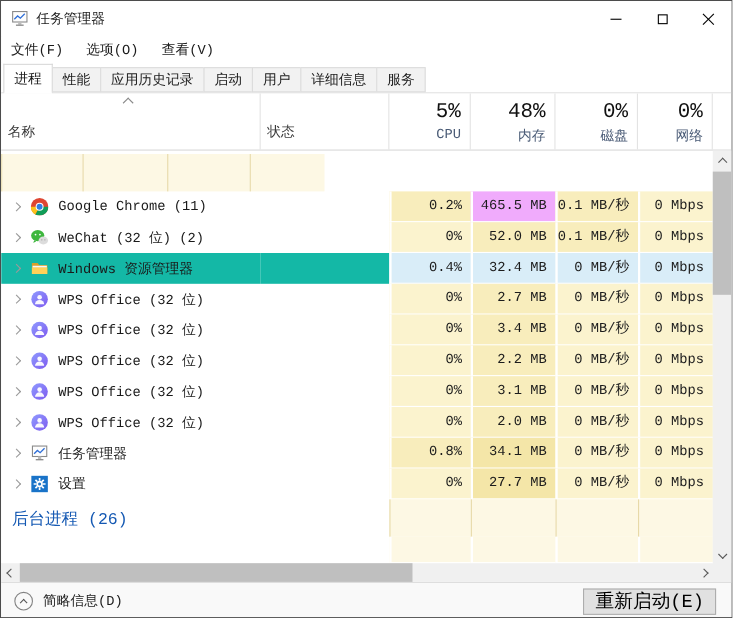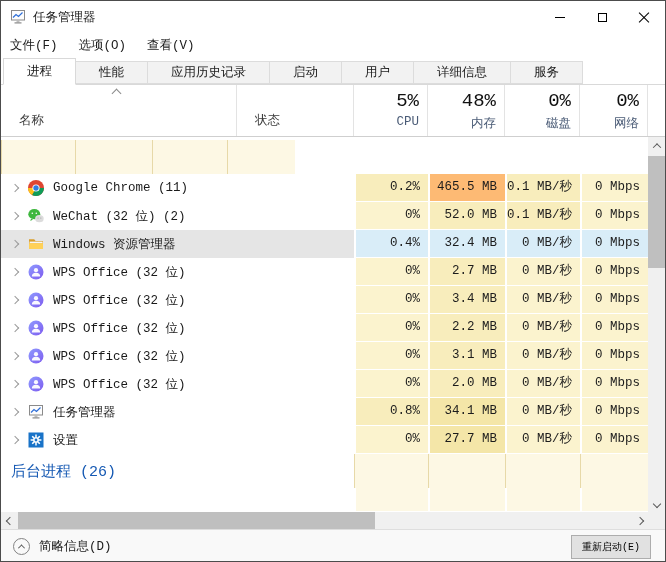--- a/index.html
+++ b/index.html
@@ -22,30 +22,30 @@
       width:14px; height:1px; background:#000; }
   .glyph-close::before { transform:rotate(45deg); }
   .glyph-close::after  { transform:rotate(-45deg); }
 
   
   .menubar { height:24px; display:flex; align-items:center; padding-left:9px; background:#fff; }
   .menu-item { font-size:12.5px; margin-right:21px; }
 
   
   .tabbar { height:28px; display:flex; align-items:flex-end; border-bottom:1px solid #d9d9d9; background:#fff; }
-  .tab { height:23px; padding:0 23px; display:flex; align-items:center; font-size:12.5px;
+  .tab { height:23px; padding:0 9px; display:flex; align-items:center; font-size:12.5px;
          background:#f2f2f2; border:1px solid #dcdcdc; margin-left:-1px; white-space:nowrap; }
   .tab.active { height:27px; background:#fff; border:1px solid #d9d9d9; border-bottom:1px solid #fff;
                 margin-bottom:-1px; margin-left:2px; z-index:2; }
 
   
   .colheader { height:52px; display:flex; border-bottom:1px solid #cfcfcf; background:#fff; }
   .h-name   { width:236px; position:relative; border-right:1px solid #e3e3e3; }
   .h-status { width:117px; position:relative; border-right:1px solid #e3e3e3; }
-  .h-name .hlabel,.h-status .hlabel { position:absolute; left:18px; bottom:7px; font-size:12.5px; color:#3b3b3b; }
+  .h-name .hlabel,.h-status .hlabel { position:absolute; left:6px; bottom:7px; font-size:12.5px; color:#3b3b3b; }
   .sort-caret { position:absolute; top:5px; left:112px; width:7px; height:7px;
                 border-top:1.5px solid #8a8a8a; border-right:1.5px solid #8a8a8a; transform:rotate(-45deg); }
   .h-usage { display:flex; flex-direction:column; align-items:flex-end; justify-content:flex-start;
              padding:4px 8px 0 0; border-right:1px solid #e3e3e3; }
   .h-usage .pct { font-size:19px; line-height:24px; color:#111; }
   .h-usage .sub { font-size:12.5px; color:#4a5b76; margin-top:2px; }
   .w-cpu{width:74px} .w-mem{width:77px} .w-disk{width:75px} .w-net{width:68px}
   .h-fill { width:17px; }
 
   
@@ -64,23 +64,23 @@
   .c-name .appicon16 { margin-left:10px; }
   .rowlabel { margin-left:9px; font-size:12.5px; white-space:nowrap; }
 
   .heat { text-align:right; padding-right:8px; font-size:12.5px; color:#1c1c1c;
           border-left:2px solid #fff; border-bottom:1px solid #fff; line-height:26px; }
   .row.group .heat { border-left:1px solid #e7d9a8; border-bottom:none; line-height:34px; }
   [data-shade="0"]{background:#fdf8e4}
   [data-shade="1"]{background:#fbf3ce}
   [data-shade="2"]{background:#f8edbc}
   [data-shade="3"]{background:#f4e6a8}
-  [data-shade="4"]{background:#fdba74}
+  [data-shade="4"]{background:#f0abfc}
   [data-shade="sel"]{background:#d9edf8}
-  .row.selected .c-name,.row.selected .c-status { background:#e5e5e5; }
+  .row.selected .c-name,.row.selected .c-status { background:#14b8a6; }
 
   
   .vscroll { position:absolute; top:136px; right:0; width:17px; height:375px; background:#f0f0f0; }
   .vscroll .sb-btn { position:absolute; left:0; width:17px; height:17px; display:flex;
                      align-items:center; justify-content:center; }
   .vscroll .up{top:0} .vscroll .down{bottom:0}
   .sb-chev { width:6px; height:6px; border-top:1.5px solid #5a5a5a; border-right:1.5px solid #5a5a5a; }
   .sb-up{transform:rotate(-45deg) translate(-1px,1px);} .sb-down{transform:rotate(135deg);}
   .sb-left{transform:rotate(-135deg);} .sb-right{transform:rotate(45deg);}
   .v-thumb { position:absolute; left:0; top:19px; width:17px; height:112px; background:#bfbfbf; }
@@ -95,21 +95,21 @@
   
   .footer { height:34px; background:#f9f9f9; border-top:1px solid #dedede;
             display:flex; align-items:center; padding:0 14px 0 12px; }
   .detail-toggle { display:flex; align-items:flex-end; }
   .circle-chev { width:17px; height:17px; border:1px solid #838383; border-radius:50%;
                  display:flex; align-items:center; justify-content:center; }
   .circle-chev .inner { width:5px; height:5px; border-top:1.3px solid #555; border-right:1.3px solid #555;
                  transform:rotate(-45deg) translate(-1px,1px); }
   .toggle-label { margin-left:9px; font-size:12.5px; }
   .restart-btn { margin-left:auto; min-width:80px; height:24px; padding:0 10px;
-                 background:#e1e1e1; border:1px solid #adadad; font-size:10px;
+                 background:#e1e1e1; border:1px solid #adadad; font-size:17px;
                  font-family:inherit; display:flex; align-items:center; justify-content:center; }
 </style>
 </head>
 <body>
 
 <div class="window">
 
   <div class="titlebar">
     <span class="appicon16">
       <svg width="16" height="16" viewBox="0 0 16 16">

